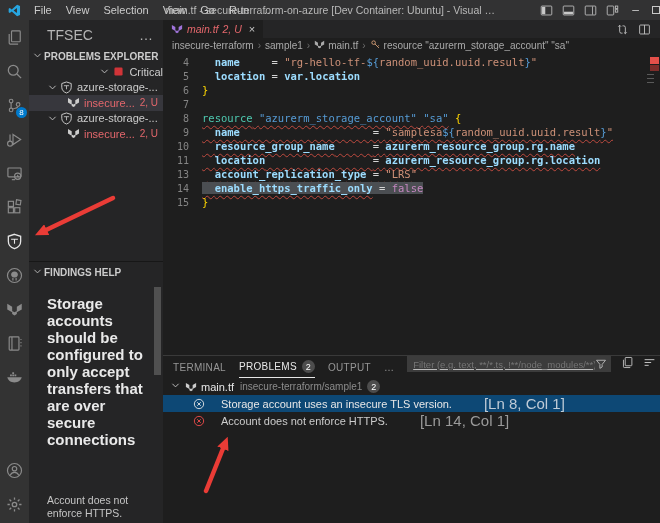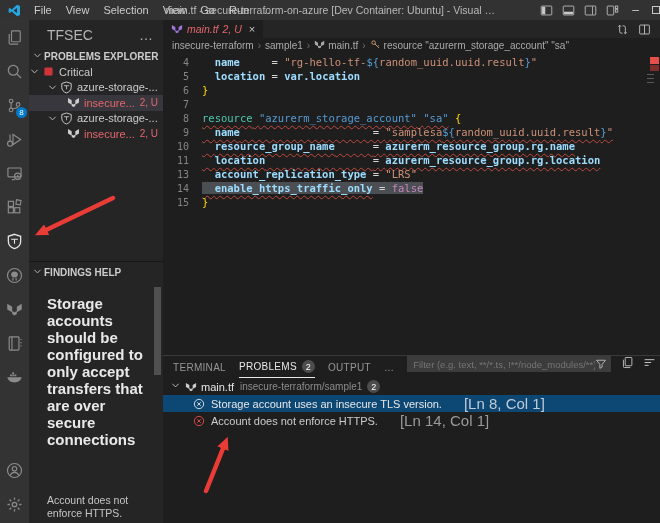--- a/index.html
+++ b/index.html
@@ -98,32 +98,32 @@
   .panel-header { height:22px; display:flex; align-items:flex-start; padding-left:10px; }
   .ptab { font-size:10px; color:#969696; margin-right:13px; letter-spacing:.3px;
     display:flex; align-items:center; height:22px; }
   .ptab.active { color:#E7E7E7; border-bottom:1px solid #E7E7E7; }
   .badge { background:#4D4D4D; color:#FFFFFF; border-radius:8px; min-width:13px; height:13px;
     font-size:9px; display:inline-flex; align-items:center; justify-content:center;
     margin-left:5px; padding:0 3px; font-weight:normal; }
   .filter { margin-left:auto; width:212px; height:16px; background:#3C3C3C; display:flex;
     align-items:center; padding:0 4px 0 6px; }
   .filter input { flex:1; background:transparent; border:0; outline:0; color:#BBBBBB;
-    font-size:9.5px; font-family:"Liberation Sans", sans-serif; min-width:0; }
+    font-size:9.5px; font-family:"Liberation Sans", sans-serif; min-width:0;text-decoration:underline; }
   .filter svg { width:12px; height:12px; color:#C5C5C5; flex-shrink:0; }
   .panel-actions { display:flex; align-items:center; gap:9px; color:#C5C5C5; padding:0 4px 0 10px; }
   .panel-actions svg { width:13px; height:13px; display:block; }
   .prow { display:flex; align-items:center; height:17px; font-size:11px; color:#CCCCCC; white-space:nowrap; }
   .prow.file { padding-left:7px; }
   .prow .chev svg { width:11px; height:11px; color:#C0C0C0; }
   .prow .ticon { margin:0 4px; display:flex; }
   .prow .ticon svg { width:12px; height:12px; }
   .pfile { color:#E7E7E7; }
   .ppath { color:#8C8C8C; font-size:10px; margin-left:6px; }
-  .prow.problem { padding-left:30px; }
+  .prow.problem { padding-left:30px;gap:10px; }
   .prow.selected { background:#0D4875; color:#E7E7E7; }
   .picon { margin-right:6px; display:flex; }
   .picon svg { width:12px; height:12px; }
   .ploc { color:#9A9A9A; margin-left:22px; font-size:15px; }
   .prow.selected .ploc { color:#BFCBD7; }
 
   .arrows { position:absolute; left:0; top:0; width:660px; height:523px;
     pointer-events:none; z-index:50; }
 </style>
 </head>
@@ -303,21 +303,21 @@
         <span>TFSEC</span>
         <span>…</span>
       </div>
       <div class="section-h">
         <span class="chev"><svg viewBox="0 0 16 16" fill="none" stroke="currentColor" stroke-width="1.4">
               <path d="M3.5 5.5L8 10l4.5-4.5"></path>
             </svg></span>
         <span>PROBLEMS EXPLORER</span>
       </div>
       <div id="tree">
-          <div class="tree-row" style="">
+          <div class="tree-row" style="padding-left: 8px; justify-content: flex-end;">
             <span class="chev">
               <svg viewBox="0 0 16 16" fill="none" stroke="currentColor" stroke-width="1.4">
                 <path d="M3.5 5.5L8 10l4.5-4.5"></path>
               </svg>
             </span>
             <span class="ticon">
               <svg viewBox="0 0 16 16">
                 <rect x="3" y="3" width="10" height="10" rx="1.5" fill="#D13438"></rect>
               </svg>
             </span>

